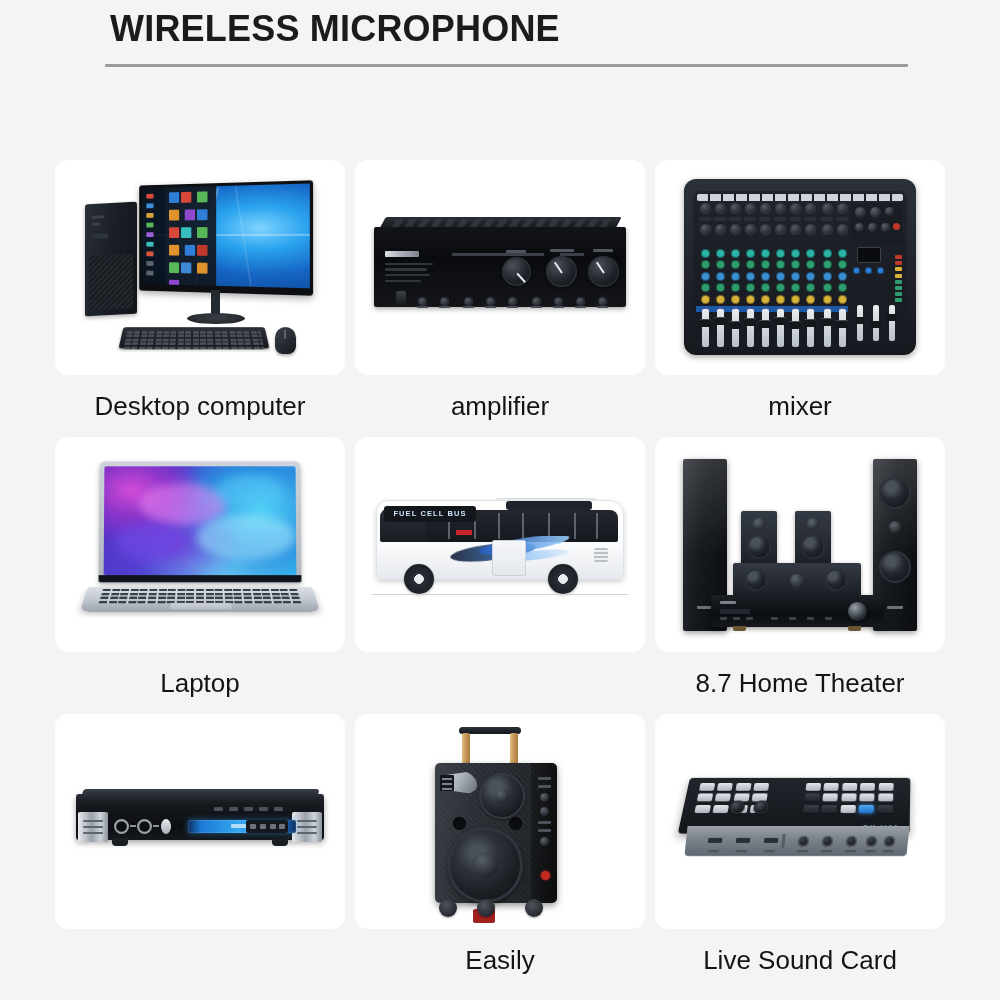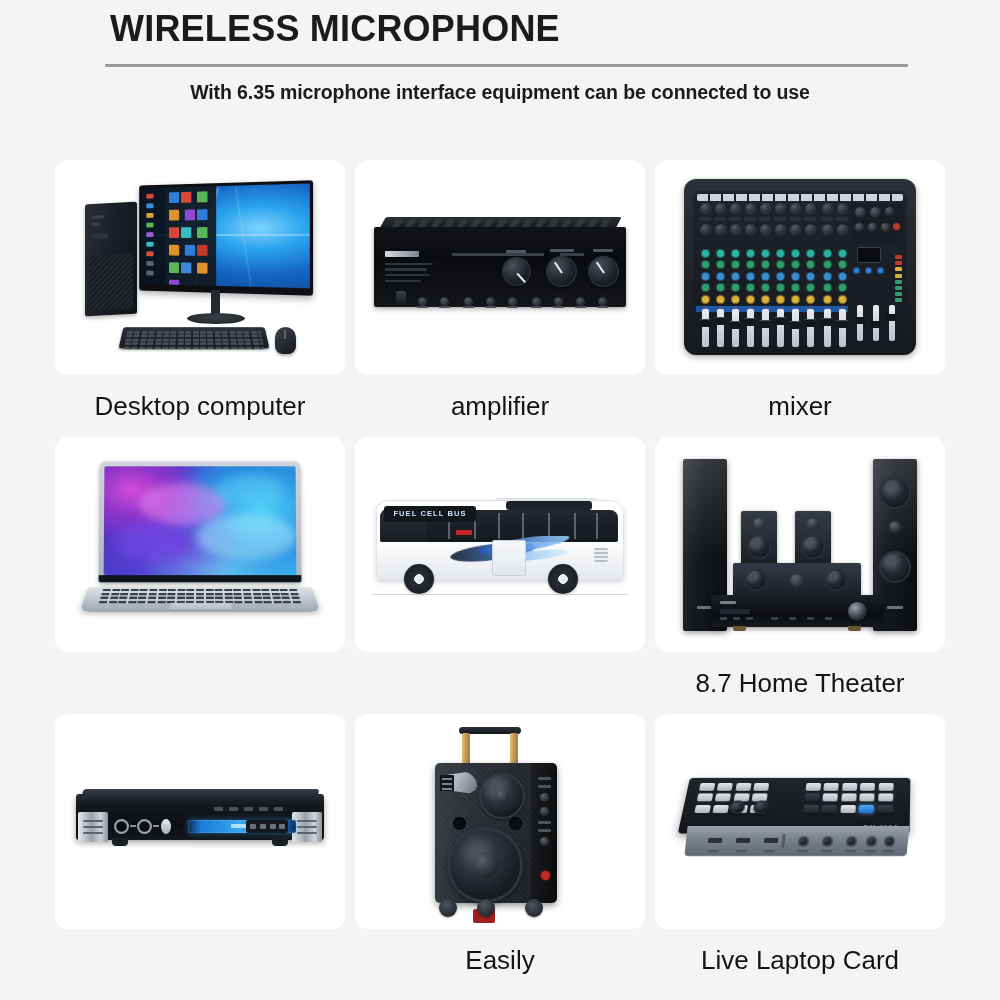--- a/index.html
+++ b/index.html
@@ -457,21 +457,20 @@
   .snd .front .tiny{position:absolute;left:96px;top:8px;width:3px;height:14px;background:#555c65;border-radius:1px;}
 </style>
 </head>
 <body>
 
 <div class="page">
 
   <div class="header">
     <div class="title">WIRELESS MICROPHONE</div>
     <div class="rule"></div>
-    <div class="tagline">With 6.35 microphone interface equipment can be connected to use</div>
   </div>
 
   <div class="grid">
 
     <div class="cell r1">
       <div class="card">
         <div class="art pc">
           <div class="tower">
               <i class="tbtn t1"></i>
               <i class="tbtn t2"></i>
@@ -818,20 +817,21 @@
             <div class="keys">
                 <i></i>
                 <i></i>
                 <i></i>
                 <i></i>
               </div>
             <div class="pad"></div>
           </div>
         </div>
       </div>
+      <div class="cap">Laptop</div>
     </div>
 
     <div class="cell r2">
       <div class="card">
         <div class="art bus">
           <div class="roof"></div>
           <div class="body"></div>
           <div class="winband">
             <i style="left:40px"></i>
               <i style="left:66px"></i>
@@ -1056,17 +1056,17 @@
               <div class="lbl" style="left:136px"></div>
             <div class="jack" style="left:160px"></div>
               <div class="lbl" style="left:160px"></div>
             <div class="jack" style="left:180px"></div>
               <div class="lbl" style="left:180px"></div>
             <div class="jack" style="left:198px"></div>
               <div class="lbl" style="left:198px"></div>
           </div>
         </div>
       </div>
-      <div class="cap">Live Laptop Card</div>
+      <div class="cap">Live Sound Card</div>
     </div>
 
   </div>
 </div>
 
 </body></html>

